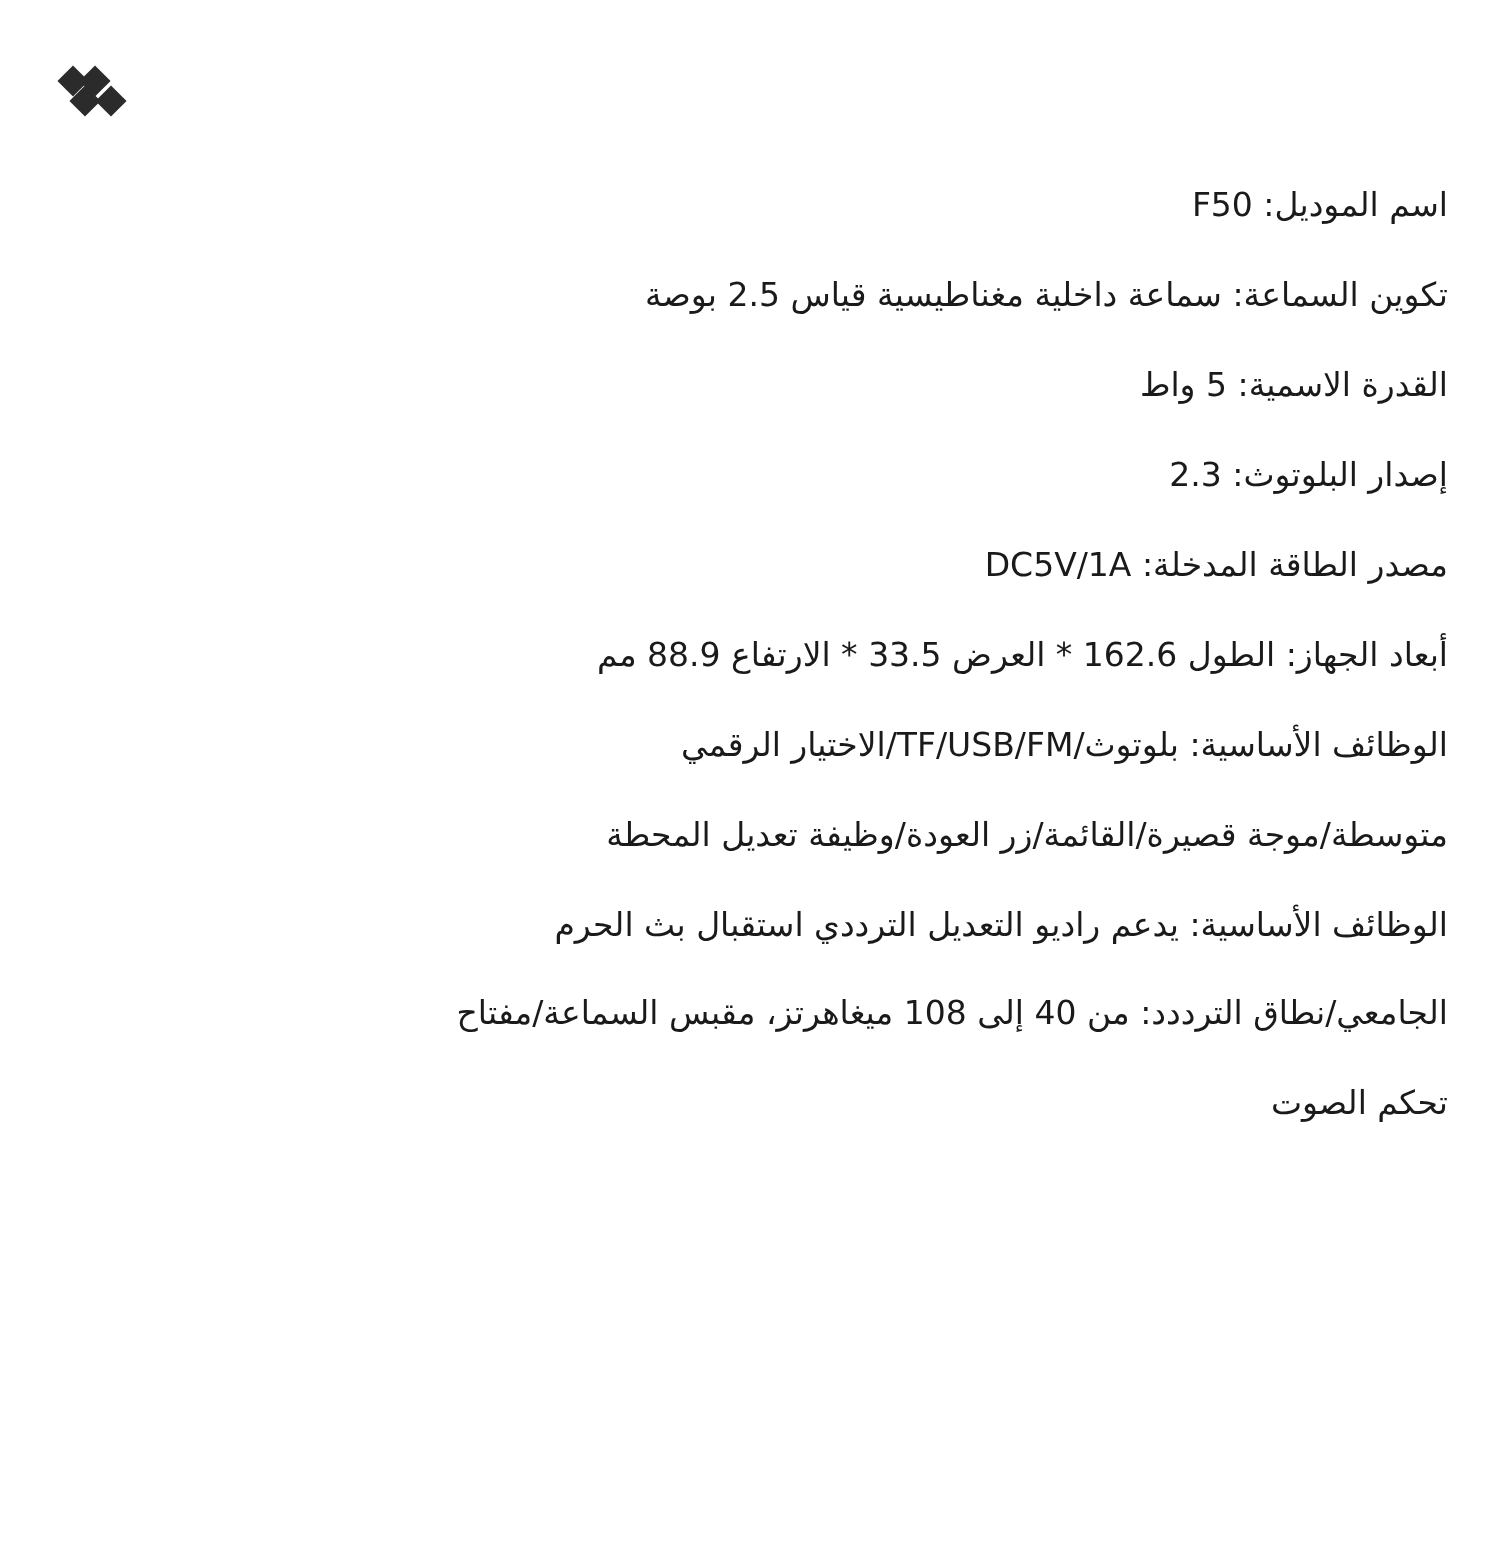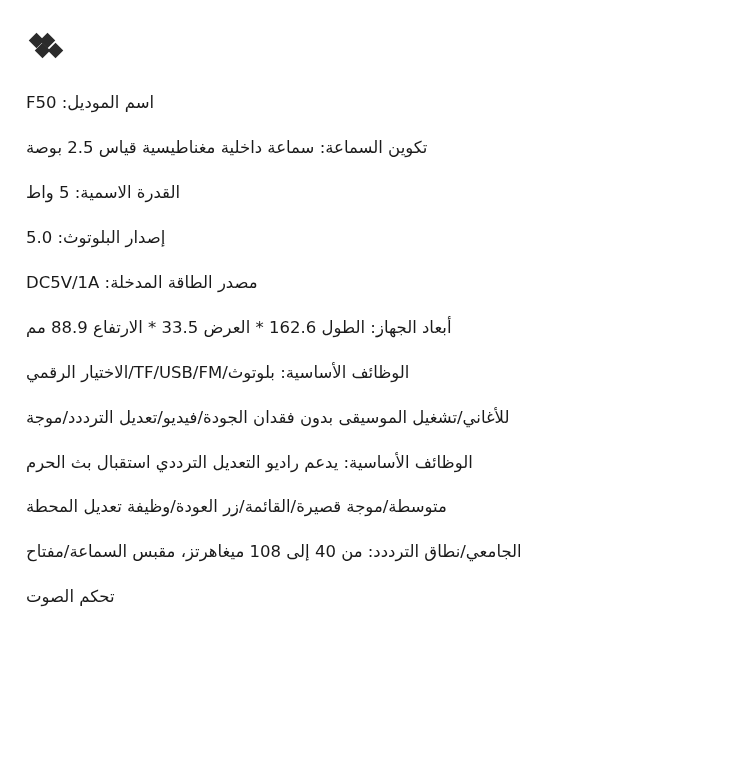--- a/index.html
+++ b/index.html
@@ -27,21 +27,21 @@
     top: 32px;
     width: 46px;
     height: 34px;
   }
   .spec-block {
     position: absolute;
     top: 92px;
     right: 26px;
     left: 26px;
     direction: rtl;
-    text-align: left;
+    text-align: right;
   }
   .spec-line {
     font-size: 16.5px;
     line-height: 1.30;
     color: #1a1a1a;
     margin: 0 0 23.5px 0;
     white-space: nowrap;
     letter-spacing: 0px;
     font-weight: 400;
   }
@@ -62,24 +62,23 @@
         <rect x="13" y="13" width="11" height="11" transform="rotate(45 18.5 18.5)"></rect>
         <rect x="26" y="13" width="11" height="11" transform="rotate(45 31.5 18.5)"></rect>
       </g>
     </svg>
   </div>
 
   <div class="spec-block">
     <p class="spec-line">اسم الموديل: F50</p>
     <p class="spec-line">تكوين السماعة: سماعة داخلية مغناطيسية قياس 2.5 بوصة</p>
     <p class="spec-line">القدرة الاسمية: 5 واط</p>
-    <p class="spec-line">إصدار البلوتوث: 5.0</p>
+    <p class="spec-line">إصدار البلوتوث: 2.3</p>
     <p class="spec-line">مصدر الطاقة المدخلة: DC5V/1A</p>
     <p class="spec-line">أبعاد الجهاز: الطول 162.6 * العرض 33.5 * الارتفاع 88.9 مم</p>
     <p class="spec-line">الوظائف الأساسية: بلوتوث/TF/USB/FM/الاختيار الرقمي</p>
-    <p class="spec-line">للأغاني/تشغيل الموسيقى بدون فقدان الجودة/فيديو/تعديل الترددد/موجة</p>
+    <p class="spec-line">متوسطة/موجة قصيرة/القائمة/زر العودة/وظيفة تعديل المحطة</p>
     <p class="spec-line">الوظائف الأساسية: يدعم راديو التعديل الترددي استقبال بث الحرم</p>
-    <p class="spec-line">متوسطة/موجة قصيرة/القائمة/زر العودة/وظيفة تعديل المحطة</p>
     <p class="spec-line">الجامعي/نطاق الترددد: من 40 إلى 108 ميغاهرتز، مقبس السماعة/مفتاح</p>
     <p class="spec-line last">تحكم الصوت</p>
   </div>
 
 </div>
 
 </body></html>

